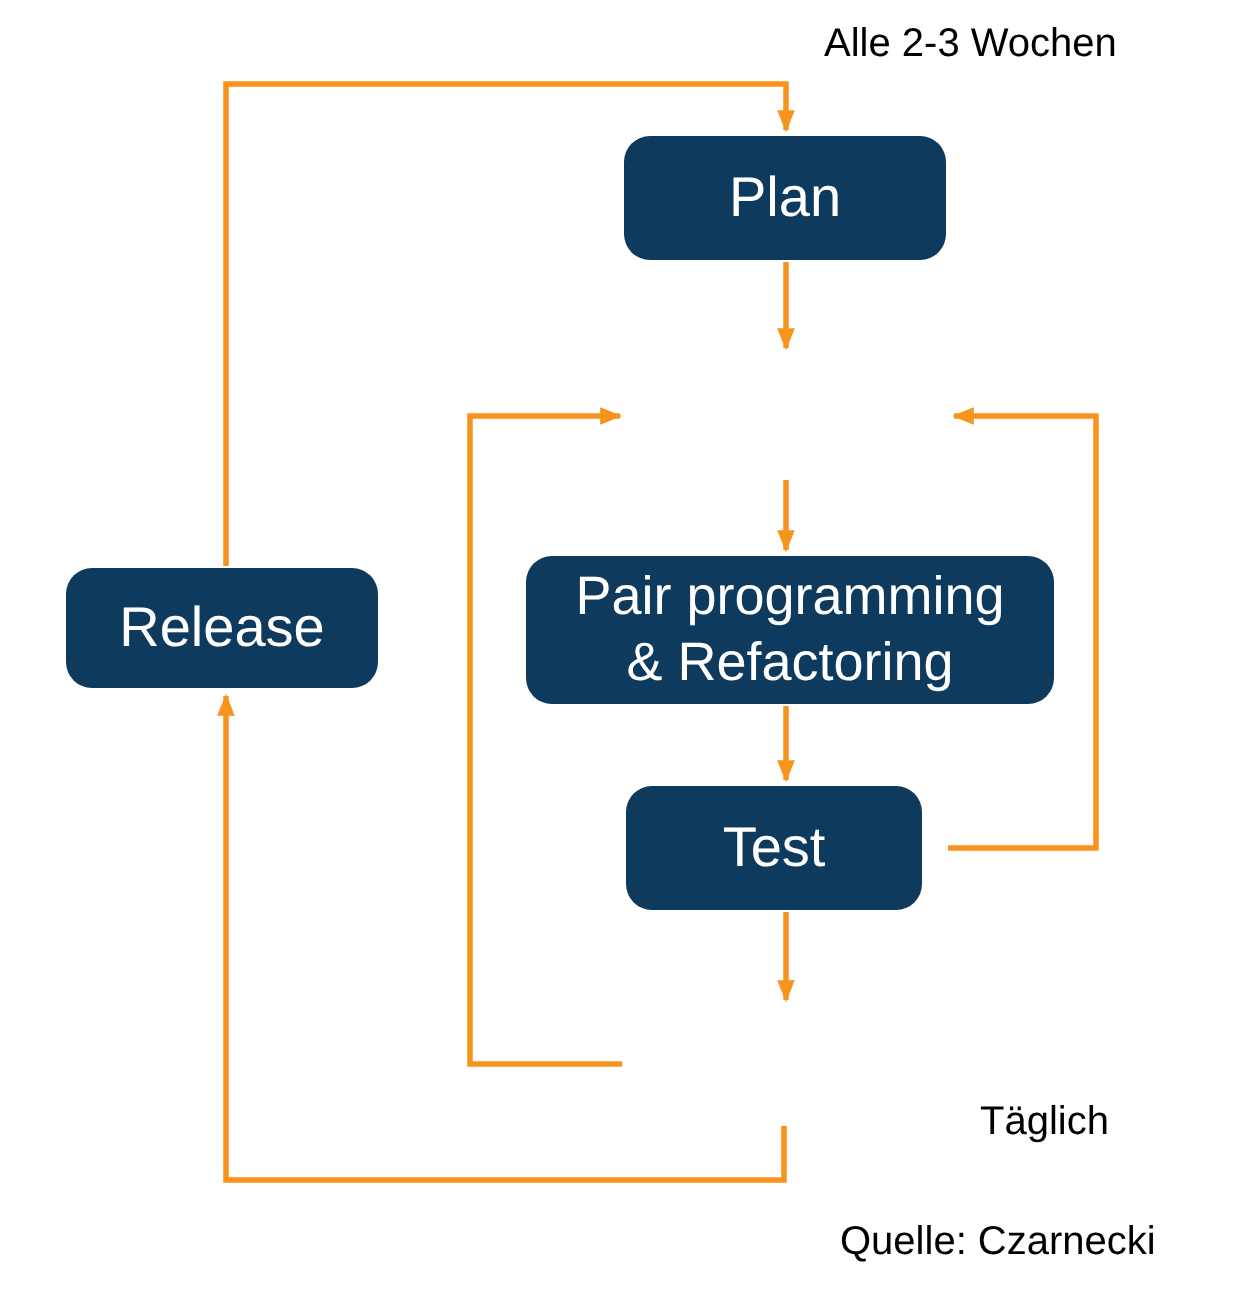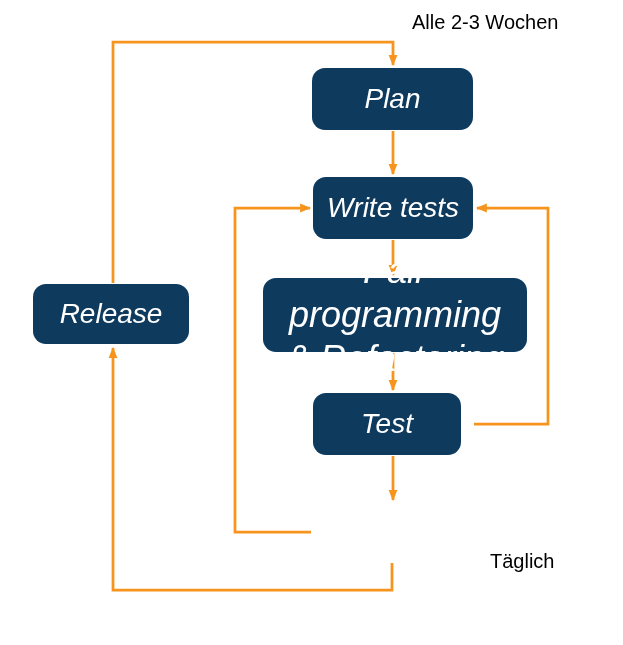--- a/index.html
+++ b/index.html
@@ -35,25 +35,24 @@
     background: var(--node-fill);
     color: var(--node-text);
     border-radius: 13px;
     display: flex;
     flex-direction: column;
     align-items: center;
     justify-content: center;
     text-align: center;
     font-size: 28px;
     line-height: 1.22;
-    font-style: italic;
   }
   .node-plan        { left: 312px; top:  68px; width: 161px; height: 62px; }
   .node-write-tests { left: 313px; top: 177px; width: 160px; height: 62px; }
-  .node-pair        { left: 263px; top: 278px; width: 264px; height: 74px; font-size: 36px; }
+  .node-pair        { left: 263px; top: 278px; width: 264px; height: 74px; font-size: 27px; }
   .node-test        { left: 313px; top: 393px; width: 148px; height: 62px; }
   .node-integration { left: 312px; top: 503px; width: 163px; height: 60px; }
   .node-release     { left:  33px; top: 284px; width: 156px; height: 60px; }
   .annotation {
     position: absolute;
     color: var(--label-text);
     font-size: 20px;
     white-space: nowrap;
   }
   .annotation-cycle  { left: 396px; top:  11px; margin-left: 16px; }
@@ -78,34 +77,32 @@
     <polyline class="edge" points="393,456 393,500" marker-end="url(#arrowhead)"></polyline>
     <polyline class="edge" points="474,424 548,424 548,208 477,208" marker-end="url(#arrowhead)"></polyline>
     <polyline class="edge" points="311,532 235,532 235,208 310,208" marker-end="url(#arrowhead)"></polyline>
     <polyline class="edge" points="392,563 392,590 113,590 113,348" marker-end="url(#arrowhead)"></polyline>
   </svg>
 
   <div class="node node-plan">
     <span>Plan</span>
   </div>
 
-  <div class="node node-write-tests">
-    <span>Write tests</span>
-  </div>
 
   <div class="node node-pair">
     <span>Pair programming</span>
     <span>&amp; Refactoring</span>
   </div>
 
   <div class="node node-test">
     <span>Test</span>
   </div>
 
 
   <div class="node node-release">
     <span>Release</span>
   </div>
 
   <div class="annotation annotation-cycle">Alle 2-3 Wochen</div>
   <div class="annotation annotation-daily">Täglich</div>
+  <div class="annotation annotation-source">Quelle: Czarnecki</div>
 
 </div>
 
 </body></html>

